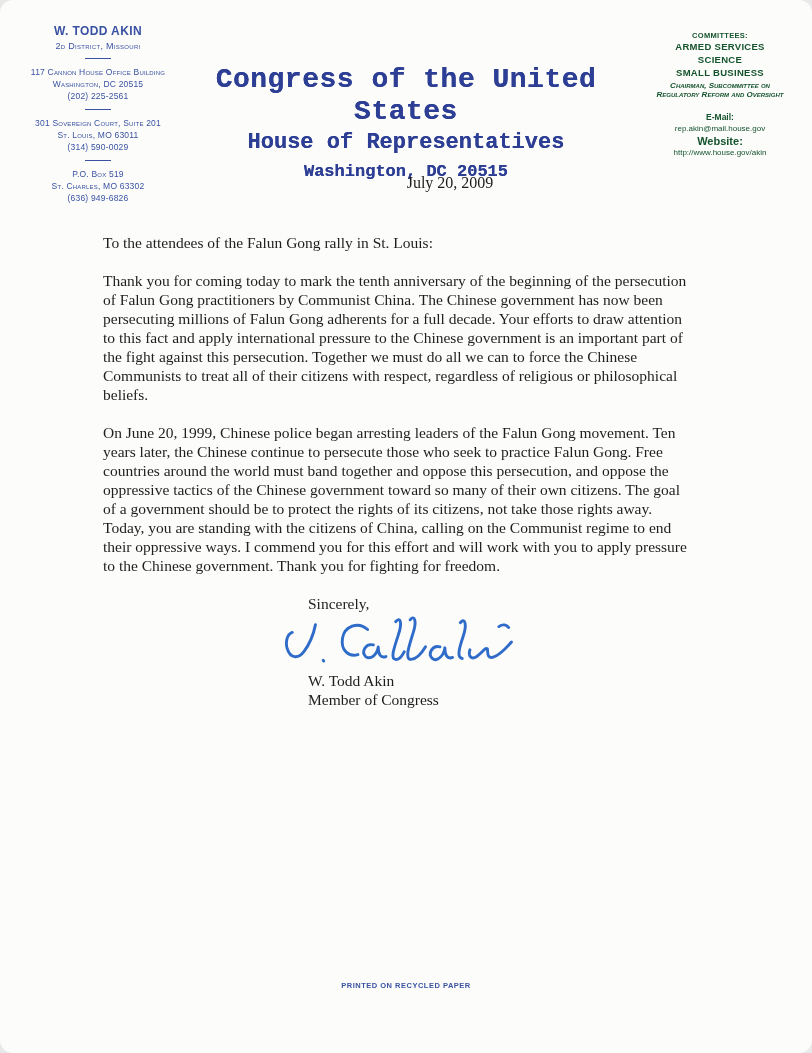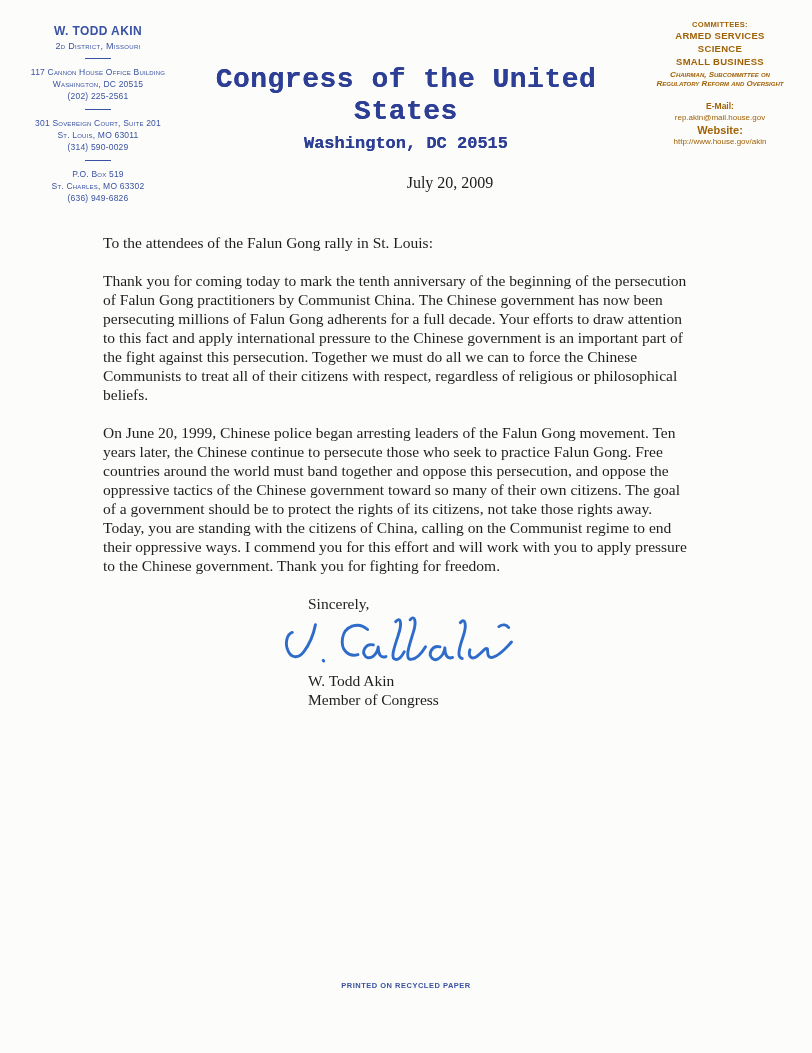--- a/index.html
+++ b/index.html
@@ -4,20 +4,21 @@
 <style>
   html,body{margin:0;padding:0;}
   body{background:#e8e8e8;}
   .page{
     position:relative;
     width:812px;height:1053px;
     margin:0 auto;
     background:#fcfcfa;
     overflow:hidden;
     font-family:"Liberation Sans",sans-serif;
+    border-radius:13px;
   }
   
   .lh-left{
     position:absolute;left:6px;top:24px;width:184px;
     text-align:center;color:#3952a3;
   }
   .lh-name{font-size:12px;font-weight:bold;letter-spacing:.4px;}
   .lh-district{font-size:9px;font-variant:small-caps;letter-spacing:.3px;margin-top:3px;}
   .lh-divider{width:26px;border:0;border-top:1.5px solid #3952a3;margin:7px auto 7px auto;}
   .lh-office div{font-size:8.5px;line-height:12px;font-variant:small-caps;letter-spacing:.2px;}
@@ -25,22 +26,22 @@
   .lh-center{
     position:absolute;left:210px;top:64px;width:392px;
     text-align:center;color:#2d3e95;
     font-family:Liberation Mono, monospace;font-weight:bold;
   }
   .lh-c1{font-size:28px;line-height:32px;letter-spacing:.5px;text-shadow:0 0 .6px #2d3e95;}
   .lh-c2{font-size:22px;line-height:26px;margin-top:2px;text-shadow:0 0 .5px #2d3e95;}
   .lh-c3{font-size:17px;line-height:20px;margin-top:6px;text-shadow:0 0 .4px #2d3e95;}
   
   .lh-right{
-    position:absolute;left:634px;top:20px;width:172px;
-    text-align:center;color:#a16207;
+    position:absolute;left:634px;top:31px;width:172px;
+    text-align:center;color:#14532d;
   }
   .lh-com-label{font-size:7.5px;font-weight:bold;letter-spacing:.3px;}
   .lh-com{font-size:9.5px;font-weight:bold;line-height:13px;letter-spacing:.3px;}
   .lh-chair{font-size:8px;line-height:9px;font-style:italic;font-variant:small-caps;font-weight:bold;margin:2px 14px 0 14px;}
   .lh-email-label{font-size:8.5px;font-weight:bold;margin-top:13px;}
   .lh-email{font-size:8px;margin-top:2px;}
   .lh-web-label{font-size:11px;font-weight:bold;margin-top:2px;}
   .lh-url{font-size:8px;font-weight:normal;margin-top:1px;}
   
   .date-line{
@@ -87,20 +88,21 @@
     <hr class="lh-divider">
     <div class="lh-office">
       <div>P.O. Box 519</div>
       <div>St. Charles, MO 63302</div>
       <div>(636) 949-6826</div>
     </div>
   </div>
 
   <div class="lh-center">
     <div class="lh-c1">Congress of the United States</div>
+    <div class="lh-c2">House of Representatives</div>
     <div class="lh-c3">Washington, DC 20515</div>
   </div>
 
   <div class="lh-right">
     <div class="lh-com-label">COMMITTEES:</div>
     <div class="lh-com">ARMED SERVICES</div>
     <div class="lh-com">SCIENCE</div>
     <div class="lh-com">SMALL BUSINESS</div>
     <div class="lh-chair">Chairman, Subcommittee on Regulatory Reform and Oversight</div>
     <div class="lh-email-label">E-Mail:</div>

